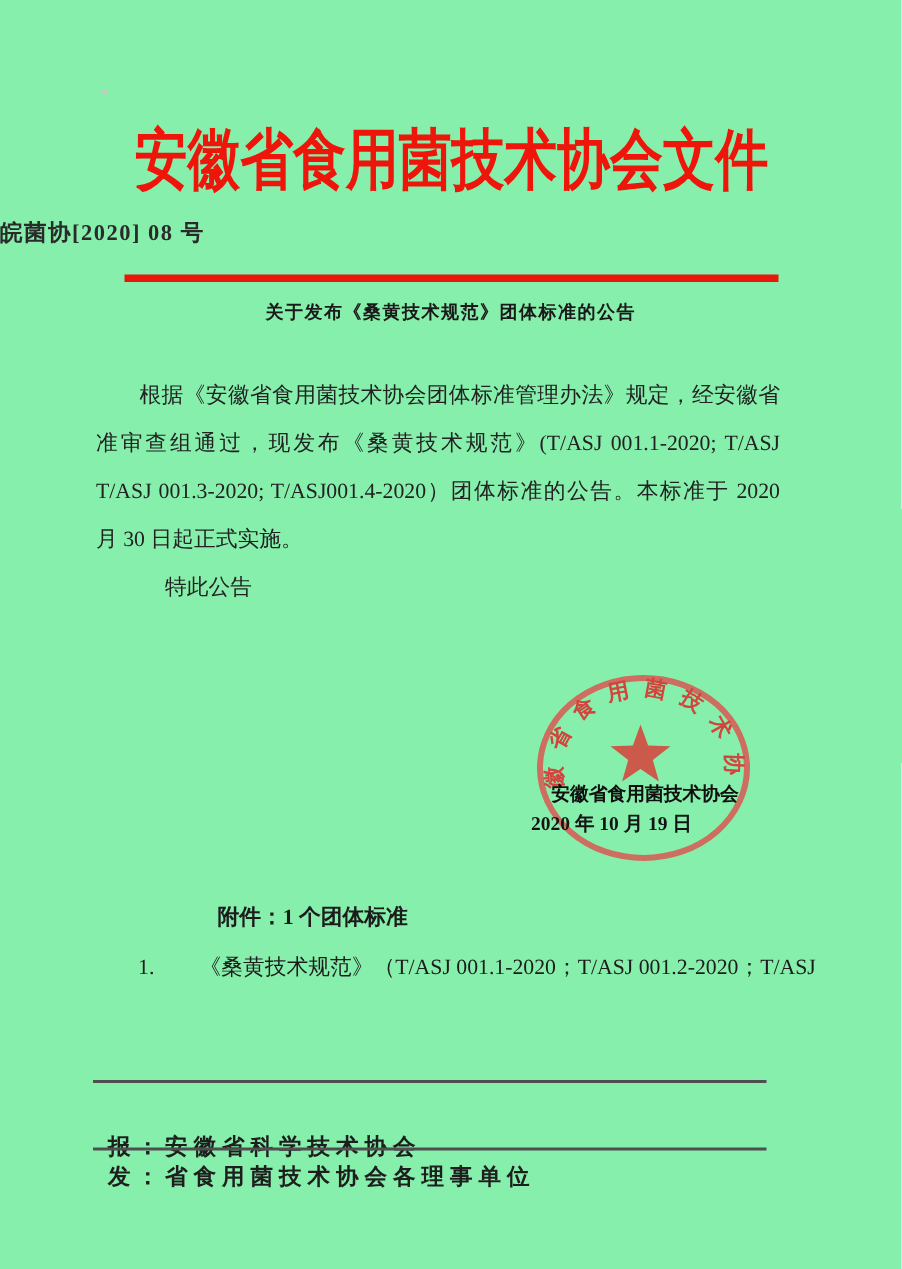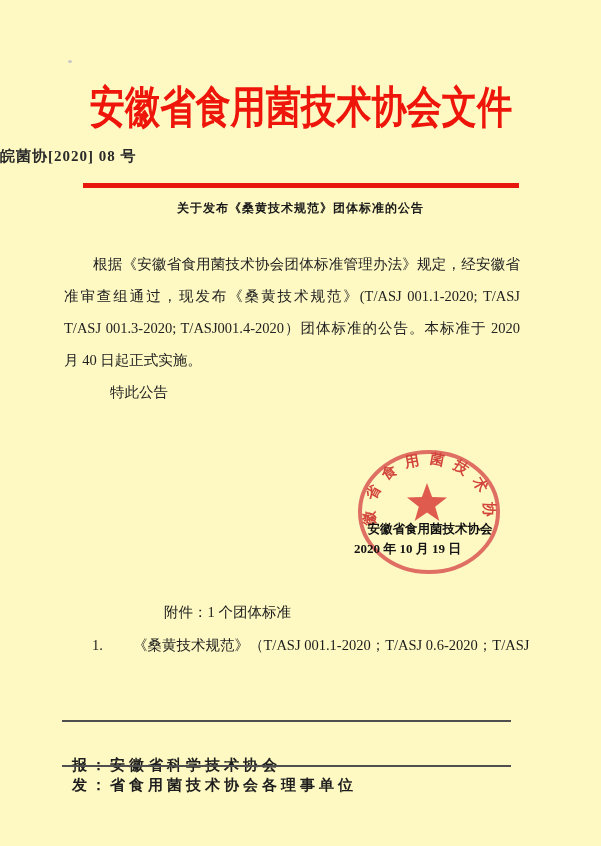--- a/index.html
+++ b/index.html
@@ -1,19 +1,19 @@
 <!DOCTYPE html>
 <html><head>
 <meta charset="utf-8">
 <style>
   html,body { margin:0; padding:0; background:#ffffff; }
   .page {
     position:relative;
     width:601px; height:846px;
-    background:#fef9c3;
+    background:#86efac;
     overflow:hidden;
     font-family:"Liberation Serif","DejaVu Serif",serif;
     color:#1c1c1c;
   }
   .speck { position:absolute; left:68px; top:60px; width:4px; height:3px; background:#c9c9c9; border-radius:50%; }
 
   .org-title {
     position:absolute; top:79px; left:0; width:100%; height:56px; line-height:56px;
     text-align:center;
     font-family:"Liberation Sans","DejaVu Sans",sans-serif;
@@ -49,21 +49,21 @@
   .seal-signer {
     position:absolute; left:354px; top:521px; width:152px; text-align:center;
     font-family:"Liberation Sans","DejaVu Sans",sans-serif;
     font-weight:bold; font-size:12.5px; line-height:17px; color:#101010; white-space:nowrap;
   }
   .seal-date {
     position:absolute; left:354px; top:540px; width:152px; text-align:left;
     font-size:13px; line-height:17px; font-weight:bold; color:#141414; white-space:nowrap;
   }
 
-  .attach-label { position:absolute; left:128px; top:602px; font-size:14.5px; line-height:20px; font-weight:normal;padding-left:36px; }
+  .attach-label { position:absolute; left:109px; top:602px; font-size:14.5px; line-height:20px; font-weight:bold;padding-left:36px; }
   .attach-item  { position:absolute; left:92px;  top:630px; width:424px; font-size:14.5px; }
   .attach-num   { position:absolute; left:0; top:0; line-height:30px; }
   .attach-text  { margin-left:41px; }
   .aline { height:30px; line-height:30px; white-space:nowrap; }
 
   .footer-rule { position:absolute; left:62px; width:449px; height:2px; background:#4f4f4f; }
   .rule-top    { top:720px; }
   .rule-bottom { top:765px; }
   .footer-line {
     position:absolute; left:72px; line-height:20px;
@@ -86,21 +86,21 @@
   <div class="doc-number">皖菌协[2020] 08 号</div>
 
   <div class="red-rule"></div>
 
   <div class="subject">关于发布《桑黄技术规范》团体标准的公告</div>
 
   <div class="body-block">
     <div class="bline just indent">根据《安徽省食用菌技术协会团体标准管理办法》规定，经安徽省团体标</div>
     <div class="bline just">准审查组通过，现发布《桑黄技术规范》(T/ASJ 001.1-2020; T/ASJ 001.2-2020;</div>
     <div class="bline just">T/ASJ 001.3-2020; T/ASJ001.4-2020）团体标准的公告。本标准于 2020 年 10</div>
-    <div class="bline">月 40 日起正式实施。</div>
+    <div class="bline">月 30 日起正式实施。</div>
     <div class="closing">特此公告</div>
   </div>
 
   <div class="seal-box">
     <svg viewBox="0 0 152 136" xmlns="http://www.w3.org/2000/svg">
       <ellipse cx="75" cy="66" rx="69" ry="60" fill="none" stroke="#d95752" stroke-width="4" opacity="0.85"></ellipse>
       <polygon points="73,37 78.1,51 93,51.5 81.2,60.7 85.3,75 73,66.6 60.7,75 64.8,60.7 53,51.5 67.9,51" fill="#d8403a" opacity="0.85"></polygon>
       <defs>
         <path id="sealArc" d="M 25.2 86.3 A 55 48 0 1 1 124.8 86.3" fill="none"></path>
       </defs>
@@ -111,21 +111,21 @@
   </div>
 
   <div class="seal-signer">安徽省食用菌技术协会</div>
   <div class="seal-date">2020 年 10 月 19 日</div>
 
   <div class="attach-label">附件：1 个团体标准</div>
 
   <div class="attach-item">
     <span class="attach-num">1.</span>
     <div class="attach-text">
-      <div class="aline">《桑黄技术规范》（T/ASJ 001.1-2020；T/ASJ 0.6-2020；T/ASJ</div>
+      <div class="aline">《桑黄技术规范》（T/ASJ 001.1-2020；T/ASJ 001.2-2020；T/ASJ</div>
     </div>
   </div>
 
   <div class="footer-rule rule-top"></div>
   <div class="footer-line report-line">报：安徽省科学技术协会</div>
   <div class="footer-line dist-line">发：省食用菌技术协会各理事单位</div>
   <div class="footer-rule rule-bottom"></div>
 
 </div>
 

